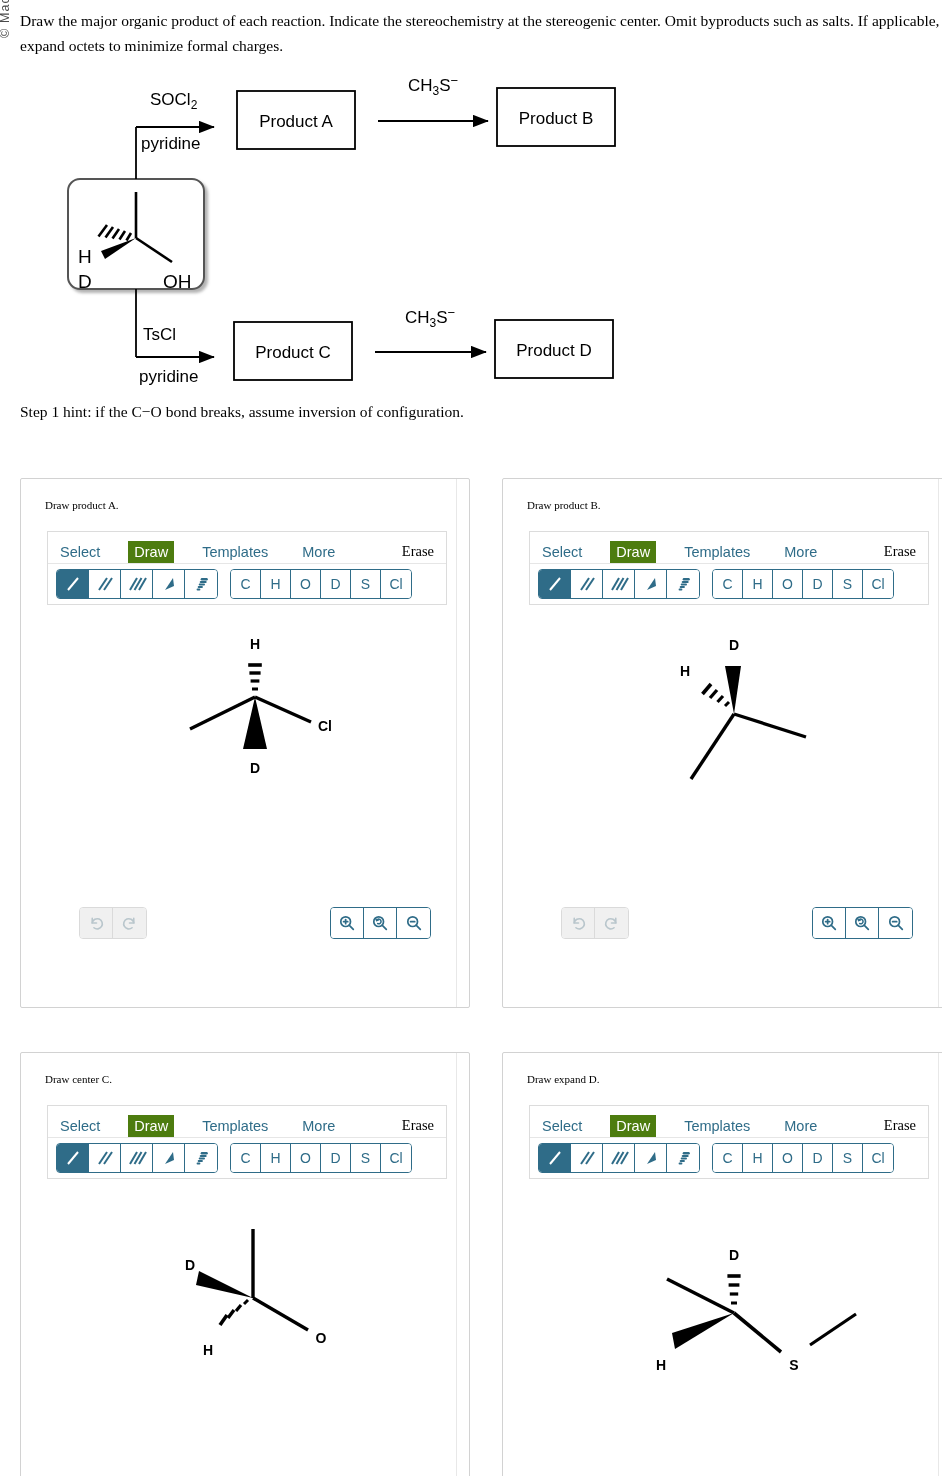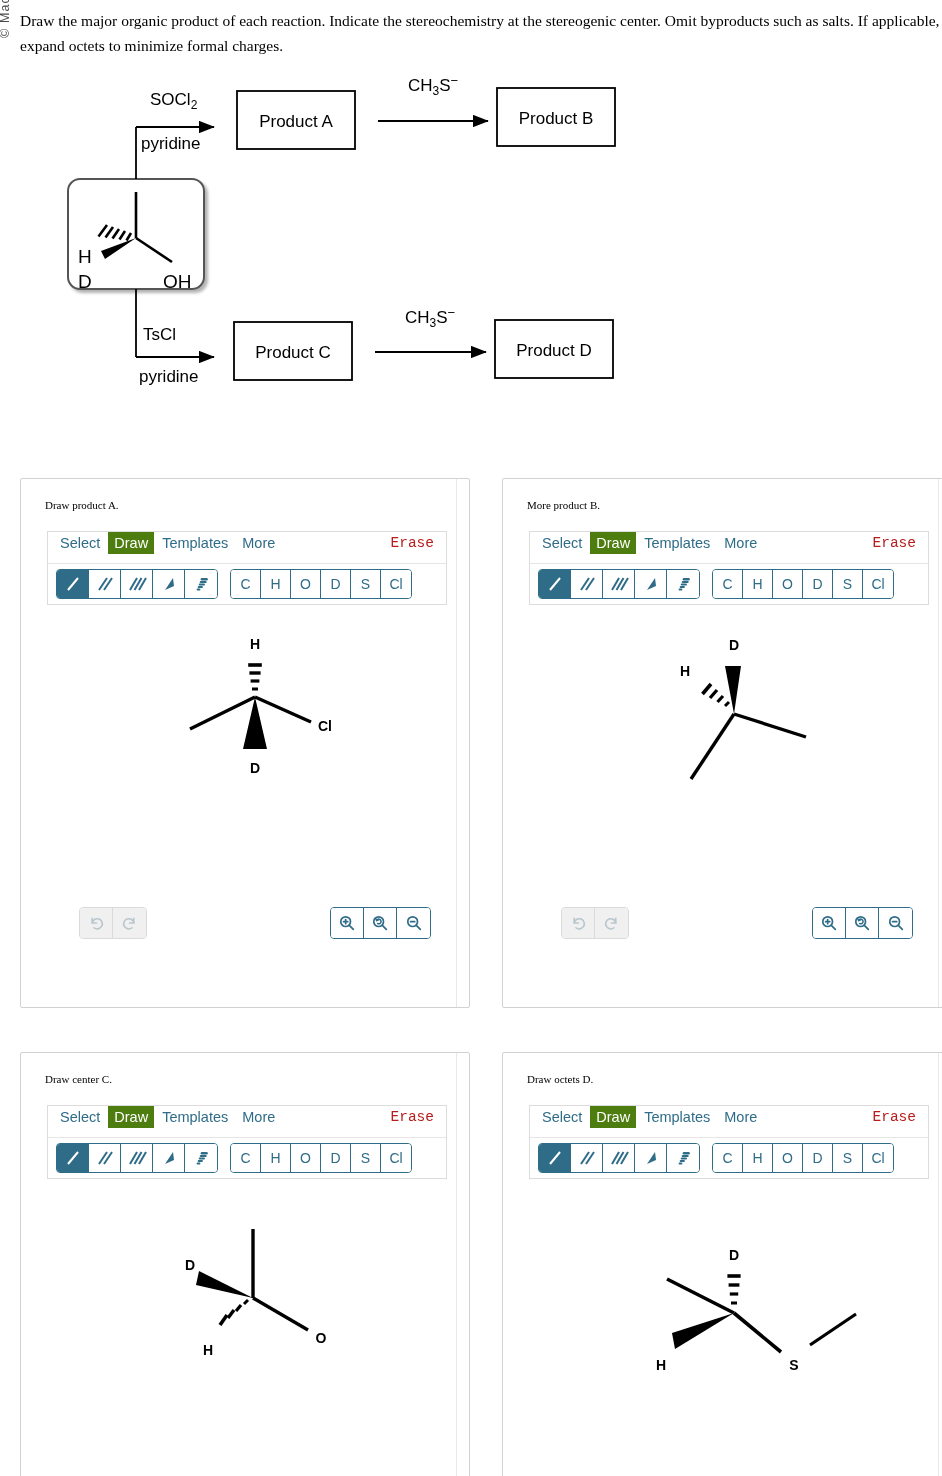--- a/index.html
+++ b/index.html
@@ -69,44 +69,45 @@
   
   .toolbar {
     position: absolute;
     left: 26px; top: 52px;
     width: 400px;
     border: 1px solid #dcdcdc;
     background: #fbfbfb;
   }
   .tb-row1 {
     display: flex;
-    align-items: flex-start;
+    align-items: flex-end;
     height: 32px;
     padding: 0 6px;
     border-bottom: 1px solid #e6e6e6;
     background: #fff;
+    gap: 20px;
   }
   .tb-menu {
     font-family: "Liberation Sans", sans-serif;
     font-size: 14.5px;
     color: #2f6c88;
     padding: 3px 6px;
     margin-right: 2px;
     cursor: pointer;
     white-space: nowrap;
   }
   .tb-menu.active {
     background: #4d7c0f;
     color: #ffffff;
   }
   .tb-spacer { flex: 1 1 auto; }
   .tb-erase {
-    font-family: Liberation Mono, monospace;
+    font-family: Liberation Serif, serif;
     font-size: 14.5px;
-    color: #b91c1c;
+    color: #000000;
     padding: 3px 6px;
     cursor: pointer;
   }
   .tb-row2 {
     display: flex;
     align-items: center;
     height: 40px;
     padding: 0 8px;
     background: #fff;
   }
@@ -260,20 +261,21 @@
     <rect x="234" y="267" width="118" height="58" fill="#fff" stroke="#000" stroke-width="1.8"></rect>
     <text x="293" y="303" text-anchor="middle" font-family="Liberation Sans, sans-serif" font-size="17" fill="#000">Product C</text>
 
     <line x1="375" y1="297" x2="486" y2="297" stroke="#000" stroke-width="1.8" marker-end="url(#arrowhead)"></line>
     <text x="430" y="268" text-anchor="middle" font-family="Liberation Sans, sans-serif" font-size="17" fill="#000">CH<tspan font-size="12" dy="4">3</tspan><tspan font-size="17" dy="-4">S</tspan><tspan font-size="13" dy="-6">−</tspan></text>
 
     <rect x="495" y="265" width="118" height="58" fill="#fff" stroke="#000" stroke-width="1.8"></rect>
     <text x="554" y="301" text-anchor="middle" font-family="Liberation Sans, sans-serif" font-size="17" fill="#000">Product D</text>
   </svg>
 
+  <div class="hint">Step 1 hint: if the C−O bond breaks, assume inversion of configuration.</div>
 
   <div class="panel panel-a">
     <div class="panel-divider"></div>
     <div class="panel-title">Draw product A.</div>
 
     <div class="toolbar">
       <div class="tb-row1">
         <div class="tb-menu">Select</div>
         <div class="tb-menu active">Draw</div>
         <div class="tb-menu">Templates</div>
@@ -386,21 +388,21 @@
           <circle cx="8.5" cy="8.5" r="5.4"></circle>
             <line x1="12.6" y1="12.6" x2="17" y2="17"></line>
           <line x1="6.2" y1="8.5" x2="10.8" y2="8.5"></line>
         </svg>
       </div>
     </div>
   </div>
 
   <div class="panel panel-b">
     <div class="panel-divider"></div>
-    <div class="panel-title">More product B.</div>
+    <div class="panel-title">Draw product B.</div>
 
     <div class="toolbar">
       <div class="tb-row1">
         <div class="tb-menu">Select</div>
         <div class="tb-menu active">Draw</div>
         <div class="tb-menu">Templates</div>
         <div class="tb-menu">More</div>
         <div class="tb-spacer"></div>
         <div class="tb-erase">Erase</div>
       </div>
@@ -589,21 +591,21 @@
         <text x="143" y="77" text-anchor="middle" font-family="Liberation Sans, sans-serif" font-size="14" font-weight="bold" fill="#000">D</text>
         <text x="161" y="162" text-anchor="middle" font-family="Liberation Sans, sans-serif" font-size="14" font-weight="bold" fill="#000">H</text>
         <text x="274" y="150" text-anchor="middle" font-family="Liberation Sans, sans-serif" font-size="14" font-weight="bold" fill="#000">O</text>
       </svg>
     </div>
 
   </div>
 
   <div class="panel panel-d">
     <div class="panel-divider"></div>
-    <div class="panel-title">Draw octets D.</div>
+    <div class="panel-title">Draw expand D.</div>
 
     <div class="toolbar">
       <div class="tb-row1">
         <div class="tb-menu">Select</div>
         <div class="tb-menu active">Draw</div>
         <div class="tb-menu">Templates</div>
         <div class="tb-menu">More</div>
         <div class="tb-spacer"></div>
         <div class="tb-erase">Erase</div>
       </div>

